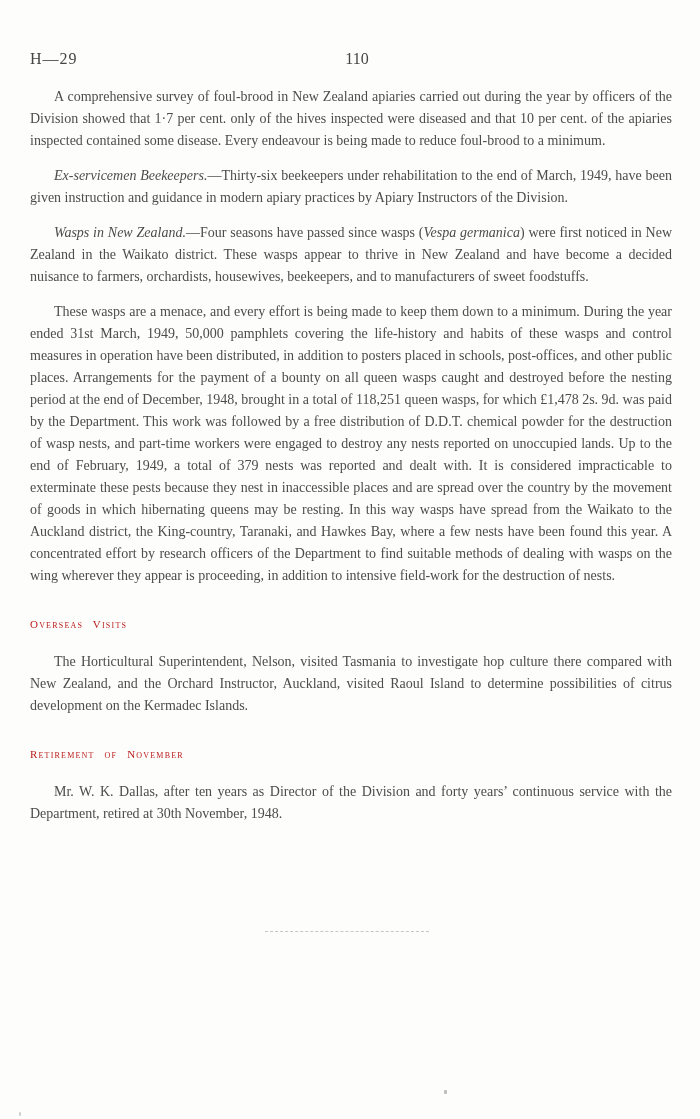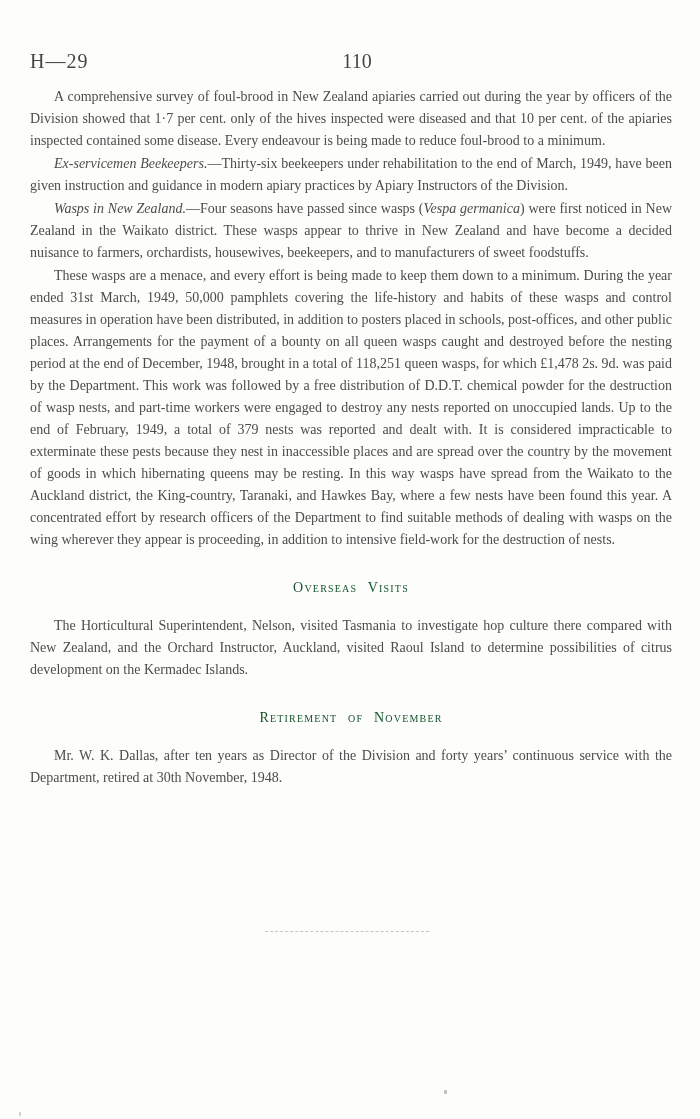--- a/index.html
+++ b/index.html
@@ -19,21 +19,21 @@
     background: #fdfdfb;
     font-family: "Liberation Serif", "DejaVu Serif", serif;
     color: #4c4c4c;
   }
   .page-header {
     position: absolute;
     top: 50px;
     left: 30px;
     right: 16px;
     height: 22px;
-    font-size: 20px;
+    font-size: 16px;
     color: #454545;
   }
   .report-code {
     position: absolute;
     left: 0;
     top: 0;
     letter-spacing: 1px;
   }
   .page-number {
     position: absolute;
@@ -49,37 +49,36 @@
     width: 642px;
     font-size: 14px;
     line-height: 22px;
     text-align: justify;
   }
   .par {
     margin: 0;
     text-indent: 24px;
   }
   .par + .par {
-    margin-top: 1px;
+    margin-top: 13px;
   }
   .section-heading + .par {
     margin-top: 16px;
   }
   .lead-italic {
     font-style: italic;
   }
   .section-heading {
     font-weight: normal;
-    font-size: 14px;
-    text-align: center;
+    font-size: 11px;
     text-indent: 0;
     font-variant: small-caps;
     letter-spacing: 1.2px;
     word-spacing: 6px;
-    color: #14532d;
+    color: #b91c1c;
     margin: 26px 0 9px 0;
   }
   .divider {
     position: absolute;
     top: 931px;
     left: 265px;
     width: 164px;
     height: 0;
     border-top: 1.5px dashed #9a9a9a;
     opacity: 0.55;

